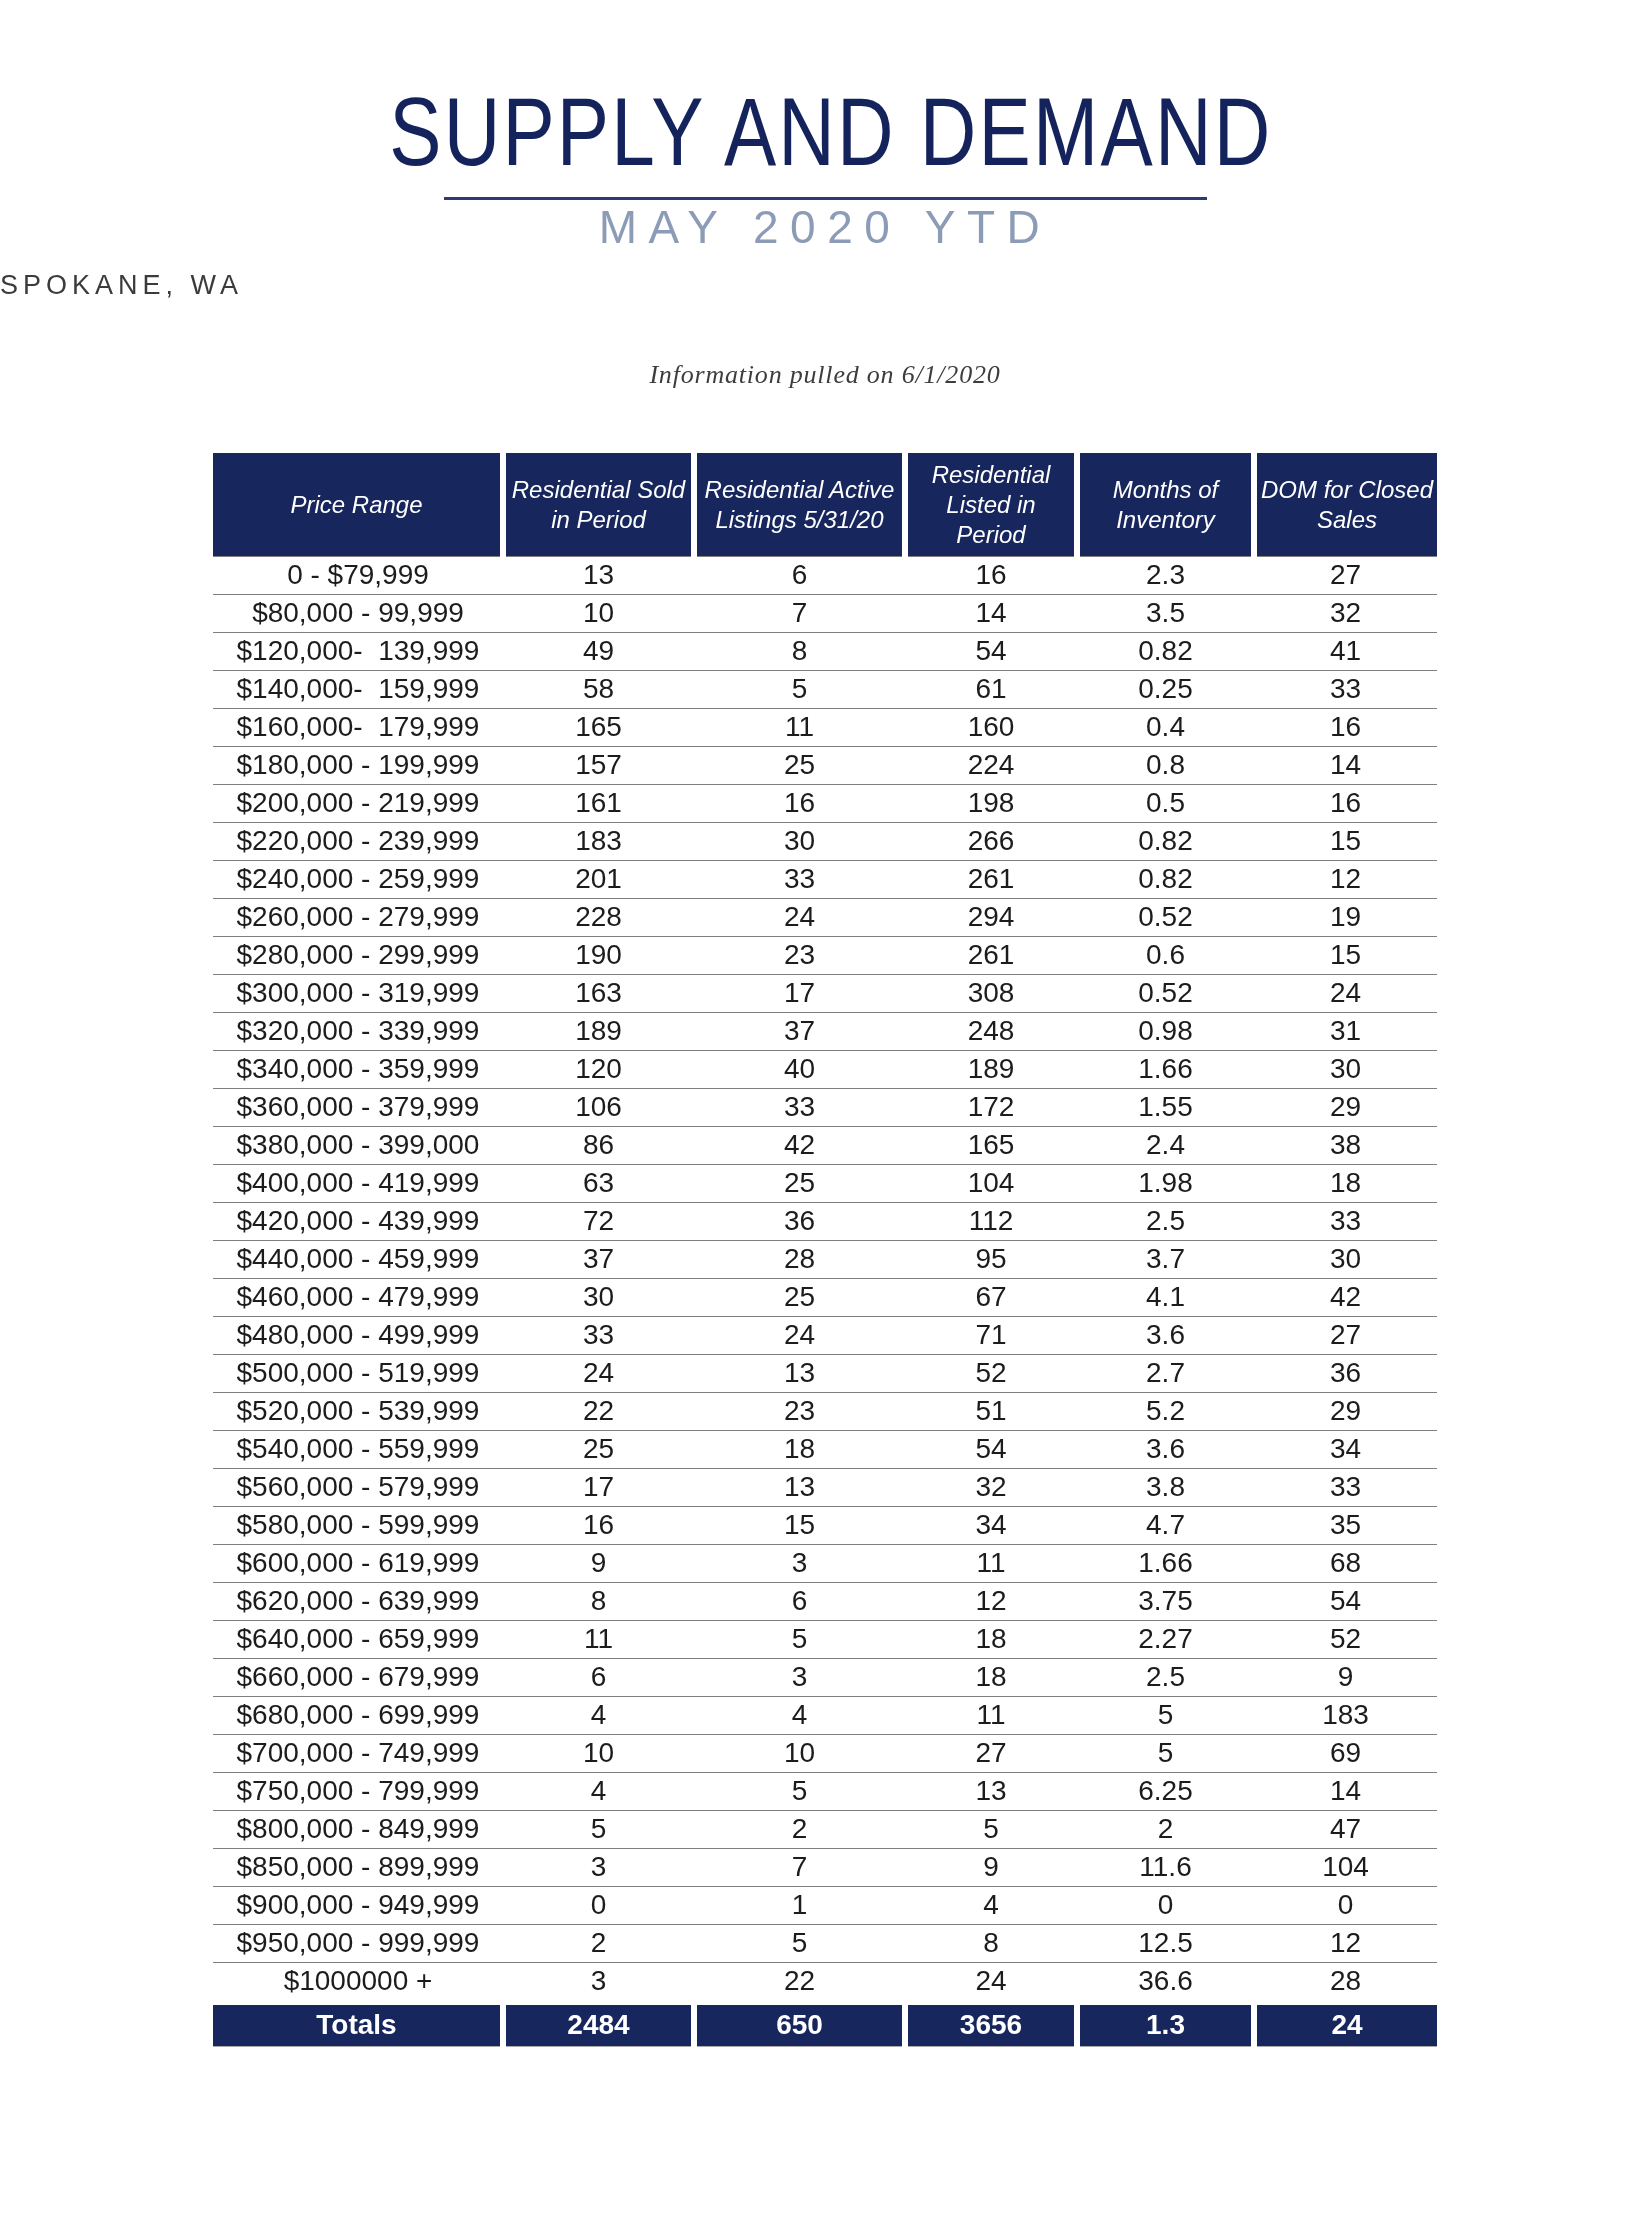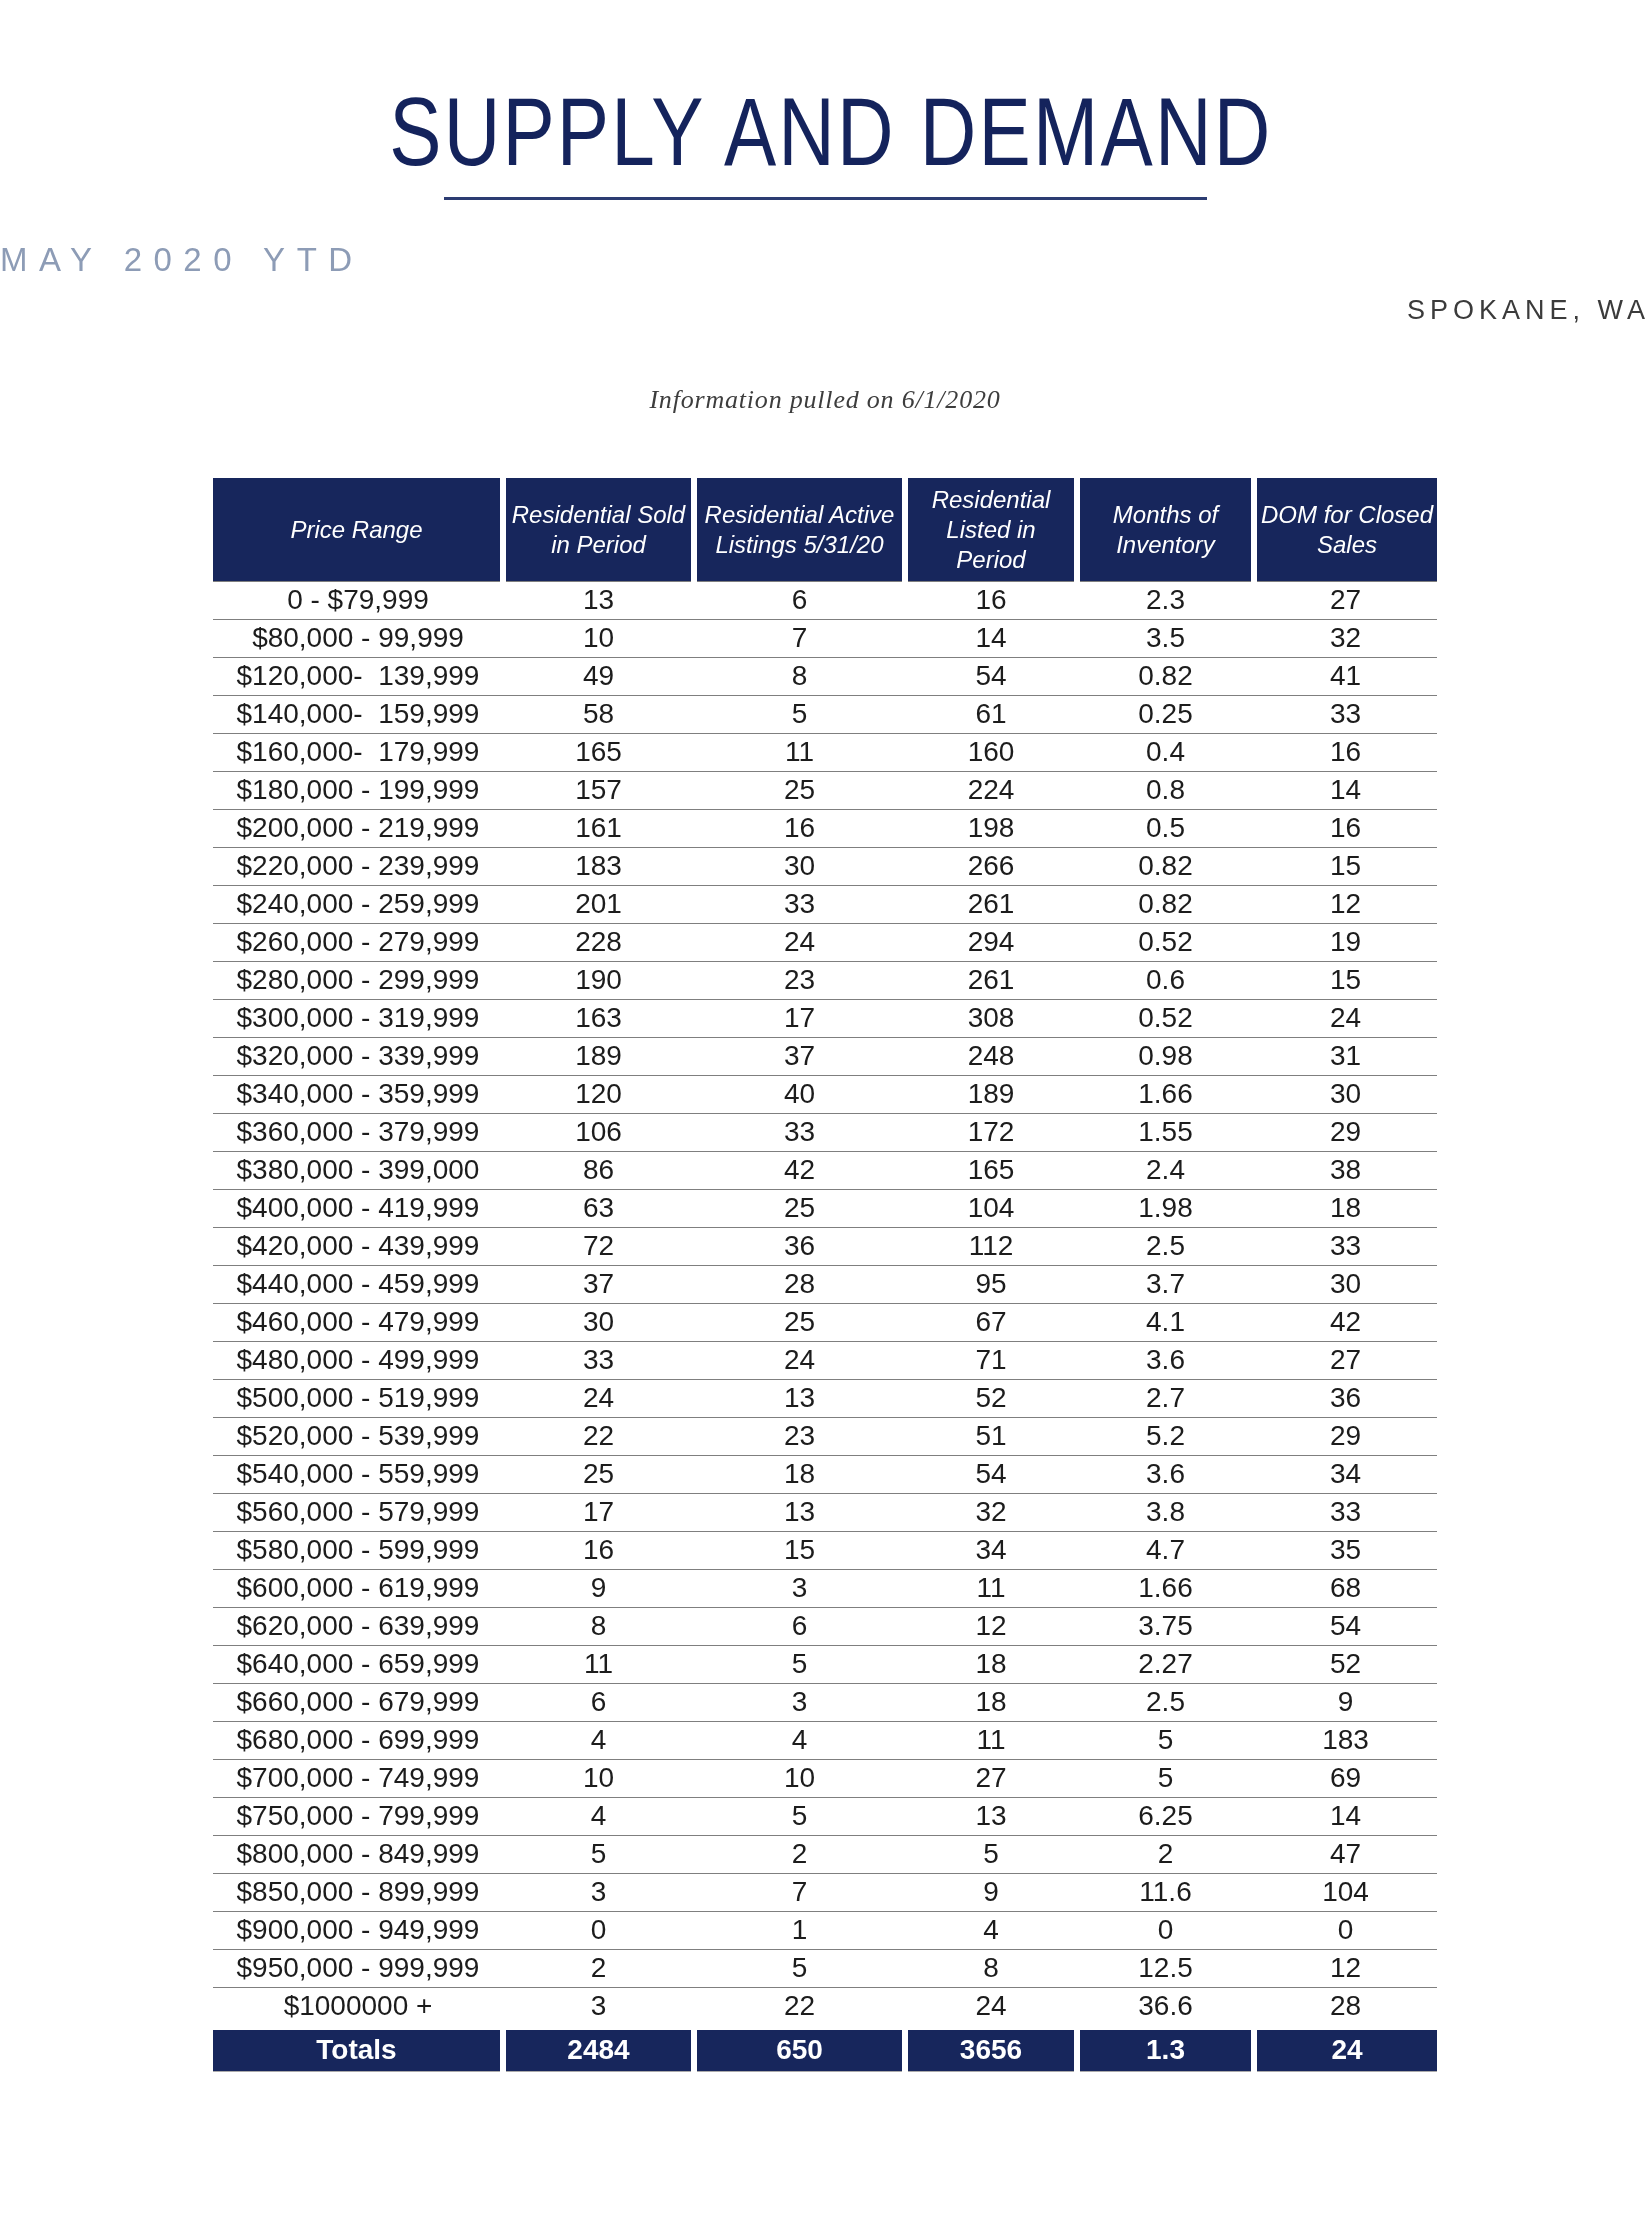--- a/index.html
+++ b/index.html
@@ -39,29 +39,29 @@
     transform: scale(0.88, 1.08);
     transform-origin: center center;
   }
   .title-rule {
     width: 763px;
     height: 2.5px;
     margin: 18px auto 0 auto;
     background: #2c3c72;
   }
   .subtitle {
-    margin-top: 41px;
-    font-size: 33px;
+    text-align: center;
+    font-size: 46px;
     font-weight: 400;
     color: var(--subtitle-blue, #8d9cb6);
     letter-spacing: 11.5px;
   }
   .location {
     margin-top: 16.5px;
-    text-align: right;
+    text-align: left;
     font-size: 27px;
     font-weight: 500;
     color: #3b3b3b;
     letter-spacing: 5px;
   }
   .note {
     margin-top: 59px;
     text-align: center;
     font-family: "Liberation Serif", serif;
     font-style: italic;

